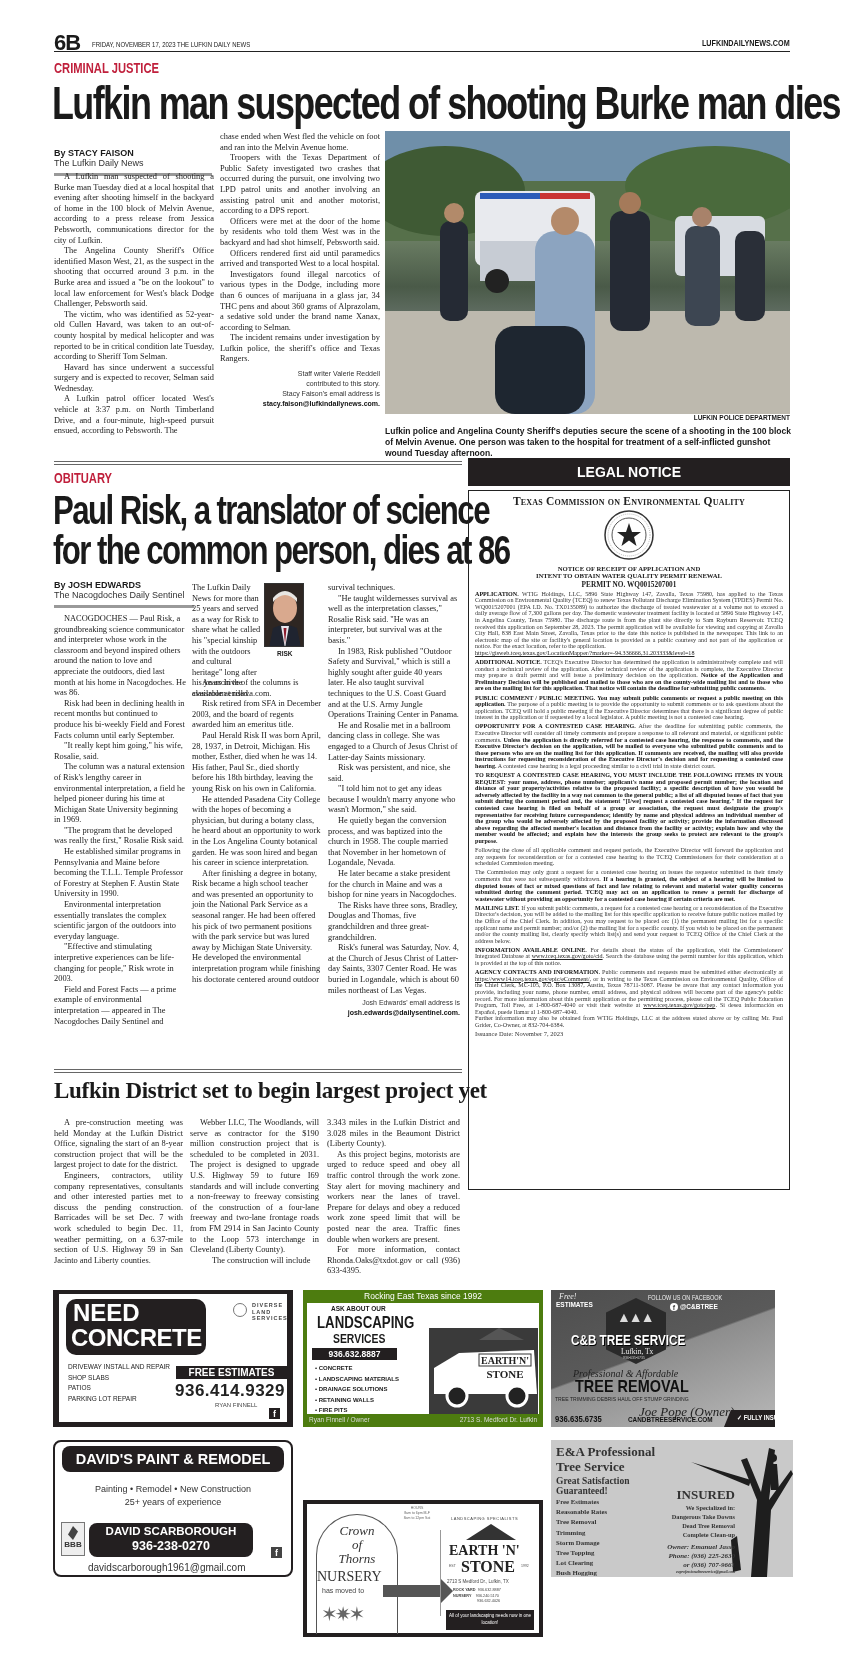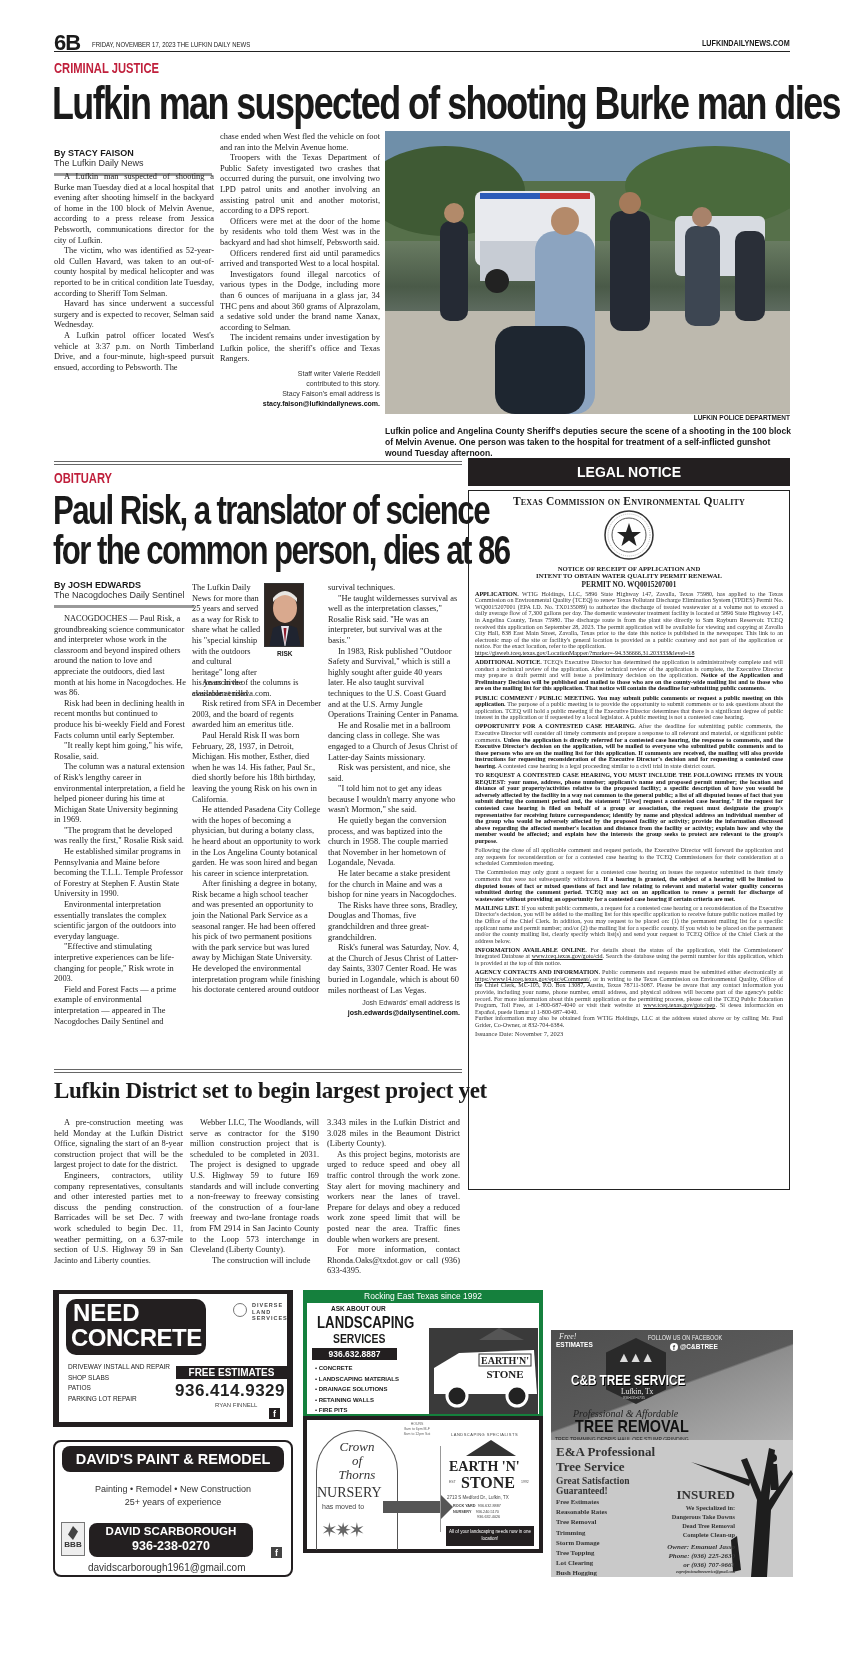--- a/index.html
+++ b/index.html
@@ -59,20 +59,21 @@
 <div class="abs headline" style="left:52px;top:80px;font-size:46px;">Lufkin man suspected of shooting Burke man dies</div>
 
 <div class="abs" style="left:54px;top:136px;width:158px;margin-top:12px;">
   <div class="byline">By STACY FAISON</div>
   <div class="byline-org">The Lufkin Daily News</div>
   <div class="byrule" style="margin-top:5px;"></div>
 </div>
 
 <div class="abs col" style="left:54px;top:172px;width:160px;">
   <p>A Lufkin man suspected of shooting a Burke man Tuesday died at a local hospital that evening after shooting himself in the backyard of home in the 100 block of Melvin Avenue, according to a press release from Jessica Pebsworth, communications director for the city of Lufkin.</p>
+  <p>The Angelina County Sheriff's Office identified Mason West, 21, as the suspect in the shooting that occurred around 3 p.m. in the Burke area and issued a "be on the lookout" to local law enforcement for West's black Dodge Challenger, Pebsworth said.</p>
   <p>The victim, who was identified as 52-year-old Cullen Havard, was taken to an out-of-county hospital by medical helicopter and was reported to be in critical condition late Tuesday, according to Sheriff Tom Selman.</p>
   <p>Havard has since underwent a successful surgery and is expected to recover, Selman said Wednesday.</p>
   <p>A Lufkin patrol officer located West's vehicle at 3:37 p.m. on North Timberland Drive, and a four-minute, high-speed pursuit ensued, according to Pebsworth. The</p>
 </div>
 
 <div class="abs col" style="left:220px;top:132px;width:160px;">
   <p style="text-indent:0">chase ended when West fled the vehicle on foot and ran into the Melvin Avenue home.</p>
   <p>Troopers with the Texas Department of Public Safety investigated two crashes that occurred during the pursuit, one involving two LPD patrol units and another involving an assisting patrol unit and another motorist, according to a DPS report.</p>
   <p>Officers were met at the door of the home by residents who told them West was in the backyard and had shot himself, Pebsworth said.</p>
   <p>Officers rendered first aid until paramedics arrived and transported West to a local hospital.</p>
@@ -152,21 +153,21 @@
   </svg>
 </div>
 <div class="abs sans" style="left:277px;top:650px;font-size:6.5px;font-weight:bold;">RISK</div>
 
 <div class="abs col left" style="left:192px;top:583px;width:70px;">
   <p style="text-indent:0">The Lufkin Daily News for more than 25 years and served as a way for Risk to share what he called his "special kinship with the outdoors and cultural heritage" long after his years in the classroom ended.</p>
 </div>
 <div class="abs col left" style="left:192px;top:678px;width:130px;">
   <p>An archive of the columns is available at riskva.com.</p>
   <p>Risk retired from SFA in December 2003, and the board of regents awarded him an emeritus title.</p>
-  <p>Paul Herald Risk II was born February, 28, 1937, in Detroit, Michigan. His mother, Esther, died when he was 14. His father, Paul Sr., died shortly before his 18th birthday, leaving the young Risk on his own in California.</p>
+  <p>Paul Herald Risk II was born April, 28, 1937, in Detroit, Michigan. His mother, Esther, died when he was 14. His father, Paul Sr., died shortly before his 18th birthday, leaving the young Risk on his own in California.</p>
   <p>He attended Pasadena City College with the hopes of becoming a physician, but during a botany class, he heard about an opportunity to work in the Los Angelina County botanical garden. He was soon hired and began his career in science interpretation.</p>
   <p>After finishing a degree in botany, Risk became a high school teacher and was presented an opportunity to join the National Park Service as a seasonal ranger. He had been offered his pick of two permanent positions with the park service but was lured away by Michigan State University. He developed the environmental interpretation program while finishing his doctorate centered around outdoor</p>
 </div>
 
 <div class="abs col left" style="left:328px;top:583px;width:132px;">
   <p style="text-indent:0">survival techniques.</p>
   <p>"He taught wildernesses survival as well as the interpretation classes," Rosalie Risk said. "He was an interpreter, but survival was at the basis."</p>
   <p>In 1983, Risk published "Outdoor Safety and Survival," which is still a highly sought after guide 40 years later. He also taught survival techniques to the U.S. Coast Guard and at the U.S. Army Jungle Operations Training Center in Panama.</p>
   <p>He and Rosalie met in a ballroom dancing class in college. She was engaged to a Church of Jesus Christ of Latter-day Saints missionary.</p>
   <p>Risk was persistent, and nice, she said.</p>
@@ -242,21 +243,21 @@
     <div>SHOP SLABS</div>
     <div>PATIOS</div>
     <div>PARKING LOT REPAIR</div>
   </div>
   <div class="abs sans" style="left:123px;top:76px;width:111px;height:13px;background:#231f20;color:#fff;font-weight:bold;font-size:10px;text-align:center;line-height:13px;">FREE ESTIMATES</div>
   <div class="abs sans" style="left:122px;top:91px;font-weight:bold;font-size:17px;letter-spacing:0.5px;color:#222;">936.414.9329</div>
   <div class="abs sans" style="left:162px;top:112px;font-size:6px;color:#444;">RYAN FINNELL</div>
   <div class="abs sans" style="left:216px;top:118px;width:11px;height:11px;background:#231f20;color:#fff;font-weight:bold;font-size:9px;text-align:center;line-height:12px;">f</div>
 </div>
 
-<div class="ad" style="left:303px;top:1290px;width:240px;height:137px;background:#15803d;">
+<div class="ad" style="left:303px;top:1290px;width:240px;height:137px;background:#4d7c0f;">
   <div class="abs sans" style="left:0;top:1px;width:240px;text-align:center;color:#fff;font-size:8.5px;">Rocking East Texas since 1992</div>
   <div class="abs" style="left:4px;top:13px;width:232px;height:111px;background:#fff;"></div>
   <div class="abs sans" style="left:28px;top:15px;font-weight:bold;font-size:6.5px;">ASK ABOUT OUR</div>
   <div class="abs sans" style="left:14px;top:23px;font-weight:bold;font-size:17px;transform:scaleX(0.78);transform-origin:left;white-space:nowrap;">LANDSCAPING</div>
   <div class="abs sans" style="left:30px;top:41px;font-weight:bold;font-size:13px;transform:scaleX(0.8);transform-origin:left;">SERVICES</div>
   <div class="abs sans" style="left:9px;top:58px;width:85px;height:12px;background:#231f20;color:#fff;font-weight:bold;font-size:8.5px;text-align:center;line-height:12px;">936.632.8887</div>
   <div class="abs sans" style="left:12px;top:73px;font-weight:bold;font-size:6px;line-height:10.5px;">
     <div>• <span>CONCRETE</span></div>
     <div>• <span>LANDSCAPING MATERIALS</span></div>
     <div>• <span>DRAINAGE SOLUTIONS</span></div>
@@ -271,21 +272,21 @@
       <path d="M50 12 L70 0 L95 12 Z" fill="#555"></path>
       <rect x="50" y="26" width="52" height="12" fill="#fff" stroke="#333"></rect>
       <text x="76" y="36" text-anchor="middle" font-family="Liberation Serif, serif" font-weight="bold" font-size="10" fill="#222">EARTH'N'</text>
       <text x="76" y="50" text-anchor="middle" font-family="Liberation Serif, serif" font-weight="bold" font-size="11" fill="#222">STONE</text>
     </svg>
   </div>
   <div class="abs sans" style="left:6px;top:126px;color:#ddd;font-size:6.5px;">Ryan Finnell / Owner</div>
   <div class="abs sans" style="right:6px;top:126px;color:#ddd;font-size:6.5px;">2713 S. Medford Dr. Lufkin</div>
 </div>
 
-<div class="ad" style="left:551px;top:1330px;width:242px;height:137px;background:linear-gradient(160deg,#4e4e4e 0%,#5a5a5a 45%,#8d8d8d 46%,#b8b8b8 100%);">
+<div class="ad" style="left:551px;top:1290px;width:224px;height:137px;background:linear-gradient(160deg,#4e4e4e 0%,#5a5a5a 45%,#8d8d8d 46%,#b8b8b8 100%);">
   <div class="abs serif" style="left:8px;top:2px;color:#eee;font-style:italic;font-size:8px;">Free!</div>
   <div class="abs sans" style="left:5px;top:11px;color:#fff;font-weight:bold;font-size:6.5px;">ESTIMATES</div>
   <div class="abs sans" style="left:97px;top:4px;color:#eee;font-size:6.5px;transform:scaleX(0.85);transform-origin:left;white-space:nowrap;">FOLLOW US ON FACEBOOK</div>
   <div class="abs sans" style="left:119px;top:13px;width:8px;height:8px;border-radius:50%;background:#fff;color:#444;font-size:7px;font-weight:bold;text-align:center;line-height:9px;">f</div>
   <div class="abs sans" style="left:129px;top:13px;color:#fff;font-size:6.5px;font-weight:bold;">@C&amp;BTREE</div>
   <div class="abs" style="left:55px;top:8px;width:60px;height:66px;background:#2a2a2a;clip-path:polygon(50% 0,100% 22%,100% 78%,50% 100%,0 78%,0 22%);"></div>
   <div class="abs" style="left:66px;top:20px;color:#ddd;font-size:14px;letter-spacing:-2px;">▲▲▲</div>
   <div class="abs sans" style="left:20px;top:41px;color:#fff;font-weight:bold;font-size:15px;transform:scaleX(0.78);transform-origin:left;white-space:nowrap;text-shadow:1px 1px 0 #000;">C&amp;B TREE SERVICE</div>
   <div class="abs serif" style="left:70px;top:57px;color:#eee;font-size:7.5px;">Lufkin, Tx</div>
   <div class="abs sans" style="left:72px;top:66px;color:#ccc;font-size:3.5px;">936•635•6735</div>
@@ -307,21 +308,21 @@
     <div style="margin:3px auto 0;width:10px;height:14px;background:#444;clip-path:polygon(50% 0,100% 40%,50% 100%,0 60%);"></div>
     <div class="sans" style="font-size:8px;font-weight:bold;color:#333;">BBB</div>
   </div>
   <div class="abs" style="left:34px;top:81px;width:164px;height:34px;background:#231f20;border-radius:8px;"></div>
   <div class="abs sans" style="left:34px;top:83px;width:164px;text-align:center;color:#fff;font-weight:bold;font-size:11.5px;">DAVID SCARBOROUGH</div>
   <div class="abs sans" style="left:34px;top:97px;width:164px;text-align:center;color:#fff;font-weight:bold;font-size:12.5px;">936-238-0270</div>
   <div class="abs sans" style="left:216px;top:105px;width:11px;height:11px;background:#444;color:#fff;font-weight:bold;font-size:9px;text-align:center;line-height:12px;">f</div>
   <div class="abs sans" style="left:0;top:120px;width:236px;text-align:left;font-size:10px;color:#333;margin-left:33px;">davidscarborough1961@gmail.com</div>
 </div>
 
-<div class="ad" style="left:303px;top:1416px;width:240px;height:137px;background:#231f20;">
+<div class="ad" style="left:303px;top:1500px;width:240px;height:137px;background:#231f20;">
   <div class="abs" style="left:4px;top:4px;width:232px;height:129px;background:#fff;"></div>
   <div class="abs" style="left:13px;top:14px;width:82px;height:120px;border:1px solid #555;border-bottom:none;border-radius:41px 41px 0 0;"></div>
   <div class="abs serif" style="left:28px;top:24px;font-style:italic;font-size:13px;line-height:14px;text-align:center;width:52px;color:#333;">
     <div>Crown</div>
       <div>of</div>
       <div>Thorns</div>
   </div>
   <div class="abs serif" style="left:14px;top:69px;font-size:14px;color:#333;">NURSERY</div>
   <div class="abs sans" style="left:19px;top:87px;font-size:7px;color:#444;">has moved to</div>
   <div class="abs" style="left:80px;top:85px;width:60px;height:12px;background:#555;"></div>

